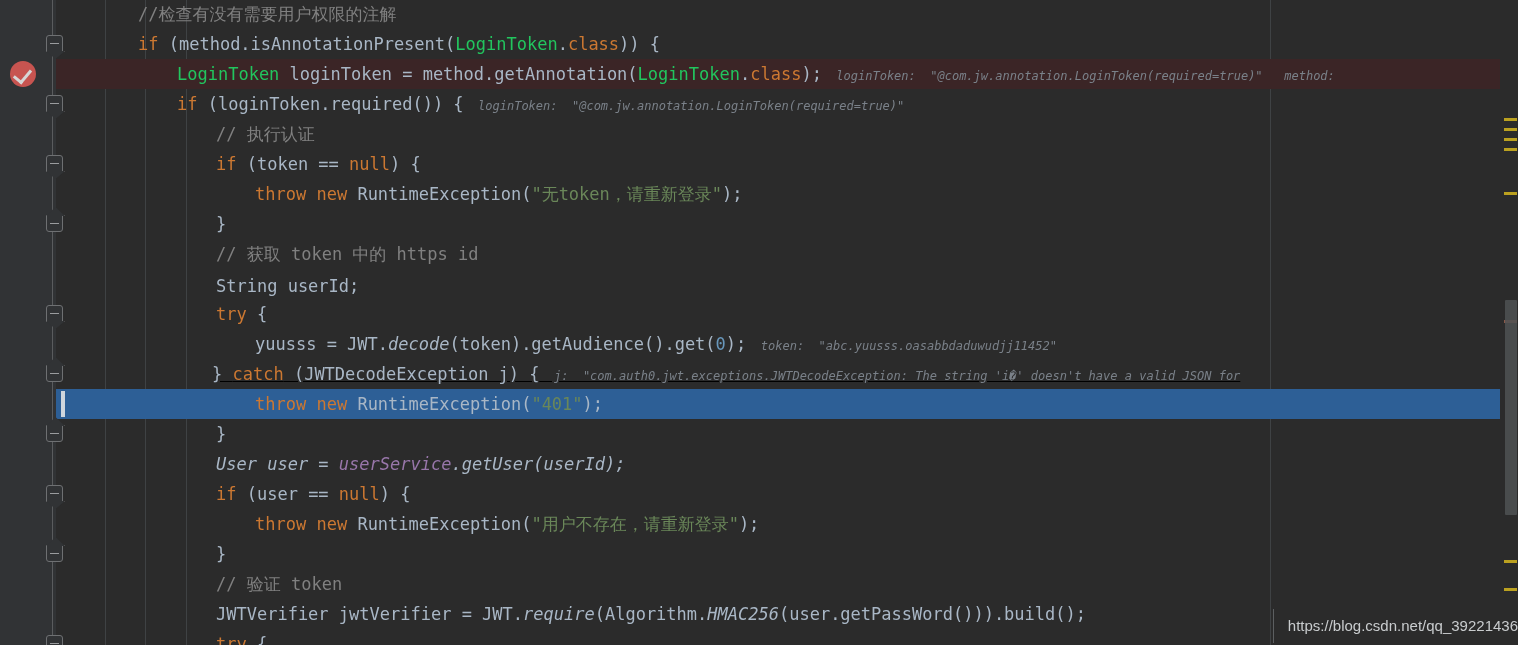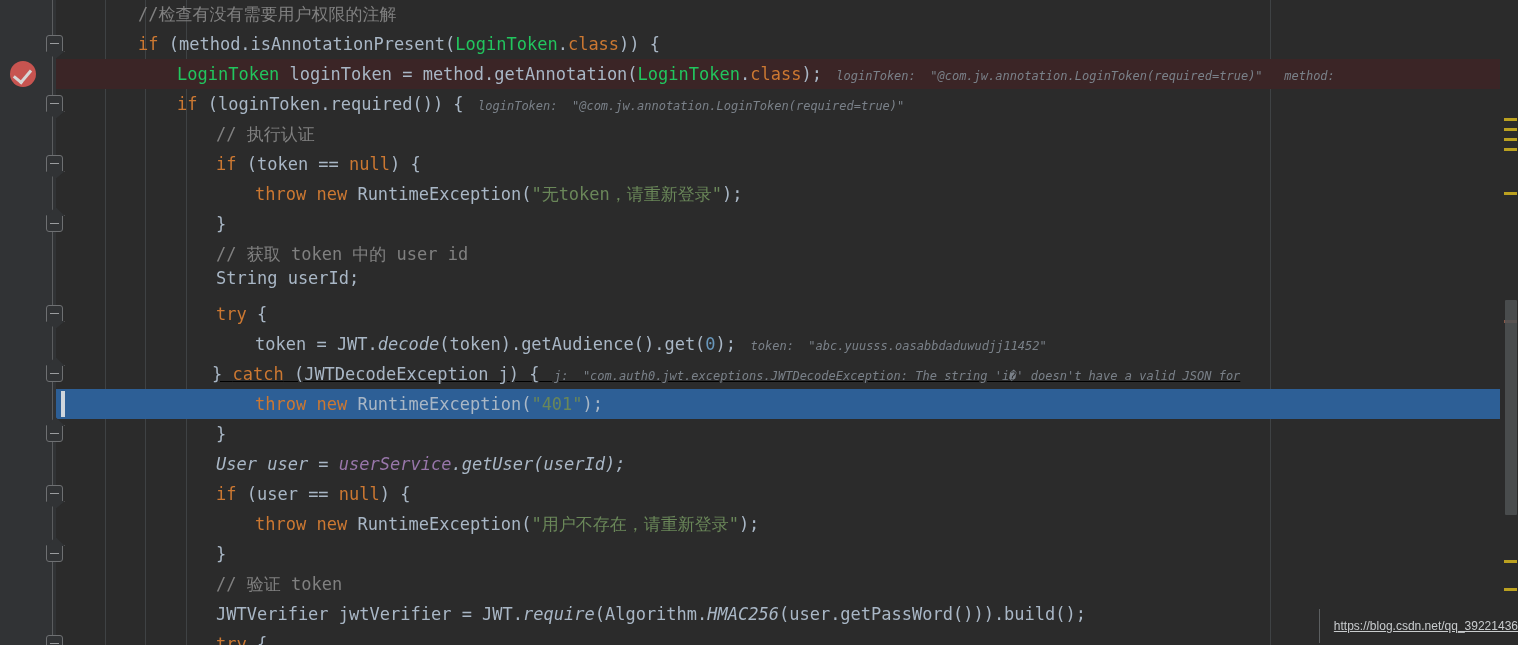--- a/index.html
+++ b/index.html
@@ -74,22 +74,22 @@
   .hint{color:#7a8189;font-style:italic;font-size:12px;}
 
   
   .stripe{position:absolute;right:0;top:0;width:18px;height:645px;background:#2b2b2b;z-index:5;}
   .mark{position:absolute;right:1px;width:13px;height:3px;}
   .sbthumb{position:absolute;right:1px;width:12px;background:#4f5254;opacity:.85;border-radius:1px;}
 
   
   .wm{
     position:absolute;right:0;bottom:2px;height:34px;line-height:34px;
-    padding-left:14px;color:#c9ccce;font-size:12px;z-index:9;
-    font-family:"Liberation Sans",sans-serif;border-left:1px solid #5c5f61;text-decoration:underline;
+    padding-left:14px;color:#c9ccce;font-size:15px;z-index:9;
+    font-family:"Liberation Sans",sans-serif;border-left:1px solid #5c5f61;
   }
 </style>
 </head>
 <body>
 
 <div class="ide">
 
   <div class="guide" style="left:105px"></div>
   <div class="guide" style="left:145px"></div>
   <div class="guide" style="left:186px"></div>
@@ -100,24 +100,24 @@
 
   <div class="editor" id="editor">
       <div class="row" style="top: -1px;"><span class="txt" style="left: 138px;"><span class="cmt">//检查有没有需要用户权限的注解</span></span></div>
       <div class="row" style="top: 29px;"><span class="txt" style="left: 138px;"><span class="kw">if</span><span class="ident"> (method.isAnnotationPresent(</span><span class="cls">LoginToken</span><span class="ident">.</span><span class="kw">class</span><span class="ident">)) {</span></span></div>
       <div class="row err-bg" style="top: 59px;"><span class="txt" style="left: 177px;"><span class="cls">LoginToken</span><span class="ident"> loginToken = method.getAnnotation(</span><span class="cls">LoginToken</span><span class="ident">.</span><span class="kw">class</span><span class="ident">);</span><span class="hint">  loginToken:  "@com.jw.annotation.LoginToken(required=true)"   method:</span></span></div>
       <div class="row" style="top: 89px;"><span class="txt" style="left: 177px;"><span class="kw">if</span><span class="ident"> (loginToken.required()) {</span><span class="hint">  loginToken:  "@com.jw.annotation.LoginToken(required=true)"</span></span></div>
       <div class="row" style="top: 119px;"><span class="txt" style="left: 216px;"><span class="cmt">// 执行认证</span></span></div>
       <div class="row" style="top: 149px;"><span class="txt" style="left: 216px;"><span class="kw">if</span><span class="ident"> (token == </span><span class="kw">null</span><span class="ident">) {</span></span></div>
       <div class="row" style="top: 179px;"><span class="txt" style="left: 255px;"><span class="kw">throw</span><span class="ident"> </span><span class="kw">new</span><span class="ident"> RuntimeException(</span><span class="str">"无token，请重新登录"</span><span class="ident">);</span></span></div>
       <div class="row" style="top: 209px;"><span class="txt" style="left: 216px;"><span class="ident">}</span></span></div>
-      <div class="row" style="top: 239px;"><span class="txt" style="left: 216px;"><span class="cmt">// 获取 token 中的 user id</span></span></div>
-      <div class="row" style="top: 263px; text-decoration: underline;"><span class="txt" style="left: 216px;"><span class="ident">String userId;</span></span></div>
+      <div class="row" style="top: 239px;"><span class="txt" style="left: 216px;"><span class="cmt">// 获取 token 中的 https id</span></span></div>
+      <div class="row" style="top: 271px; text-decoration: underline;"><span class="txt" style="left: 216px;"><span class="ident">String userId;</span></span></div>
       <div class="row" style="top: 299px;"><span class="txt" style="left: 216px;"><span class="kw">try</span><span class="ident"> {</span></span></div>
-      <div class="row" style="top: 329px;"><span class="txt" style="left: 255px;"><span class="ident">token = JWT.</span><span class="stat">decode</span><span class="ident">(token).getAudience().get(</span><span class="num">0</span><span class="ident">);</span><span class="hint">  token:  "abc.yuusss.oasabbdaduwudjj11452"</span></span></div>
+      <div class="row" style="top: 329px;"><span class="txt" style="left: 255px;"><span class="ident">yuusss = JWT.</span><span class="stat">decode</span><span class="ident">(token).getAudience().get(</span><span class="num">0</span><span class="ident">);</span><span class="hint">  token:  "abc.yuusss.oasabbdaduwudjj11452"</span></span></div>
       <div class="row" style="top: 359px;"><span class="txt" style="left: 212px; text-decoration: underline;"><span class="ident">} </span><span class="kw">catch</span><span class="ident"> (JWTDecodeException j) {</span><span class="hint">  j:  "com.auth0.jwt.exceptions.JWTDecodeException: The string 'i�' doesn't have a valid JSON for</span></span></div>
       <div class="row sel" style="top: 389px;"><div class="gutsel"></div><div class="caret" style="top: 2px;"></div><span class="txt" style="left: 255px;"><span class="kw">throw</span><span class="ident"> </span><span class="kw">new</span><span class="ident"> RuntimeException(</span><span class="str">"401"</span><span class="ident">);</span></span></div>
       <div class="row" style="top: 419px;"><span class="txt" style="left: 216px;"><span class="ident">}</span></span></div>
       <div class="row" style="top: 449px; font-style: italic;"><span class="txt" style="left: 216px;"><span class="ident">User user = </span><span class="fld">userService</span><span class="ident">.getUser(userId);</span></span></div>
       <div class="row" style="top: 479px;"><span class="txt" style="left: 216px;"><span class="kw">if</span><span class="ident"> (user == </span><span class="kw">null</span><span class="ident">) {</span></span></div>
       <div class="row" style="top: 509px;"><span class="txt" style="left: 255px;"><span class="kw">throw</span><span class="ident"> </span><span class="kw">new</span><span class="ident"> RuntimeException(</span><span class="str">"用户不存在，请重新登录"</span><span class="ident">);</span></span></div>
       <div class="row" style="top: 539px;"><span class="txt" style="left: 216px;"><span class="ident">}</span></span></div>
       <div class="row" style="top: 569px;"><span class="txt" style="left: 216px;"><span class="cmt">// 验证 token</span></span></div>
       <div class="row" style="top: 599px;"><span class="txt" style="left: 216px;"><span class="ident">JWTVerifier jwtVerifier = JWT.</span><span class="stat">require</span><span class="ident">(Algorithm.</span><span class="stat">HMAC256</span><span class="ident">(user.getPassWord())).build();</span></span></div>
       <div class="row" style="top: 629px;"><span class="txt" style="left: 216px;"><span class="kw">try</span><span class="ident"> {</span></span></div>

